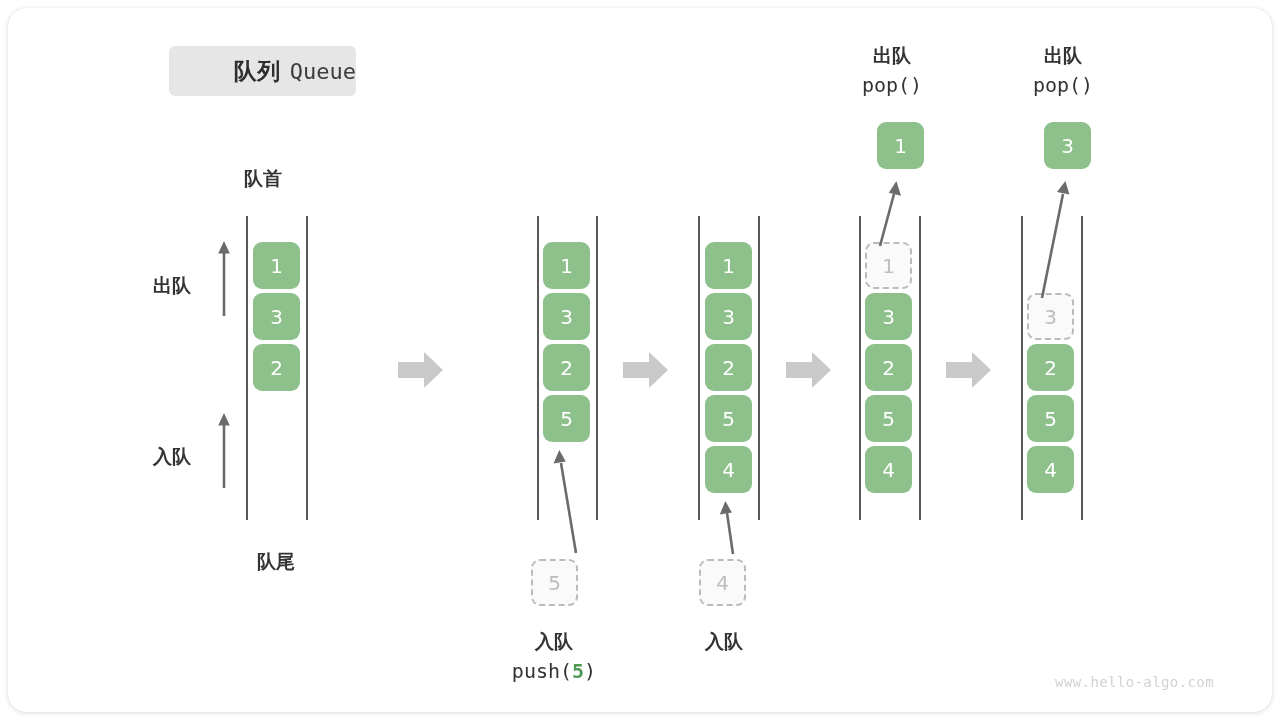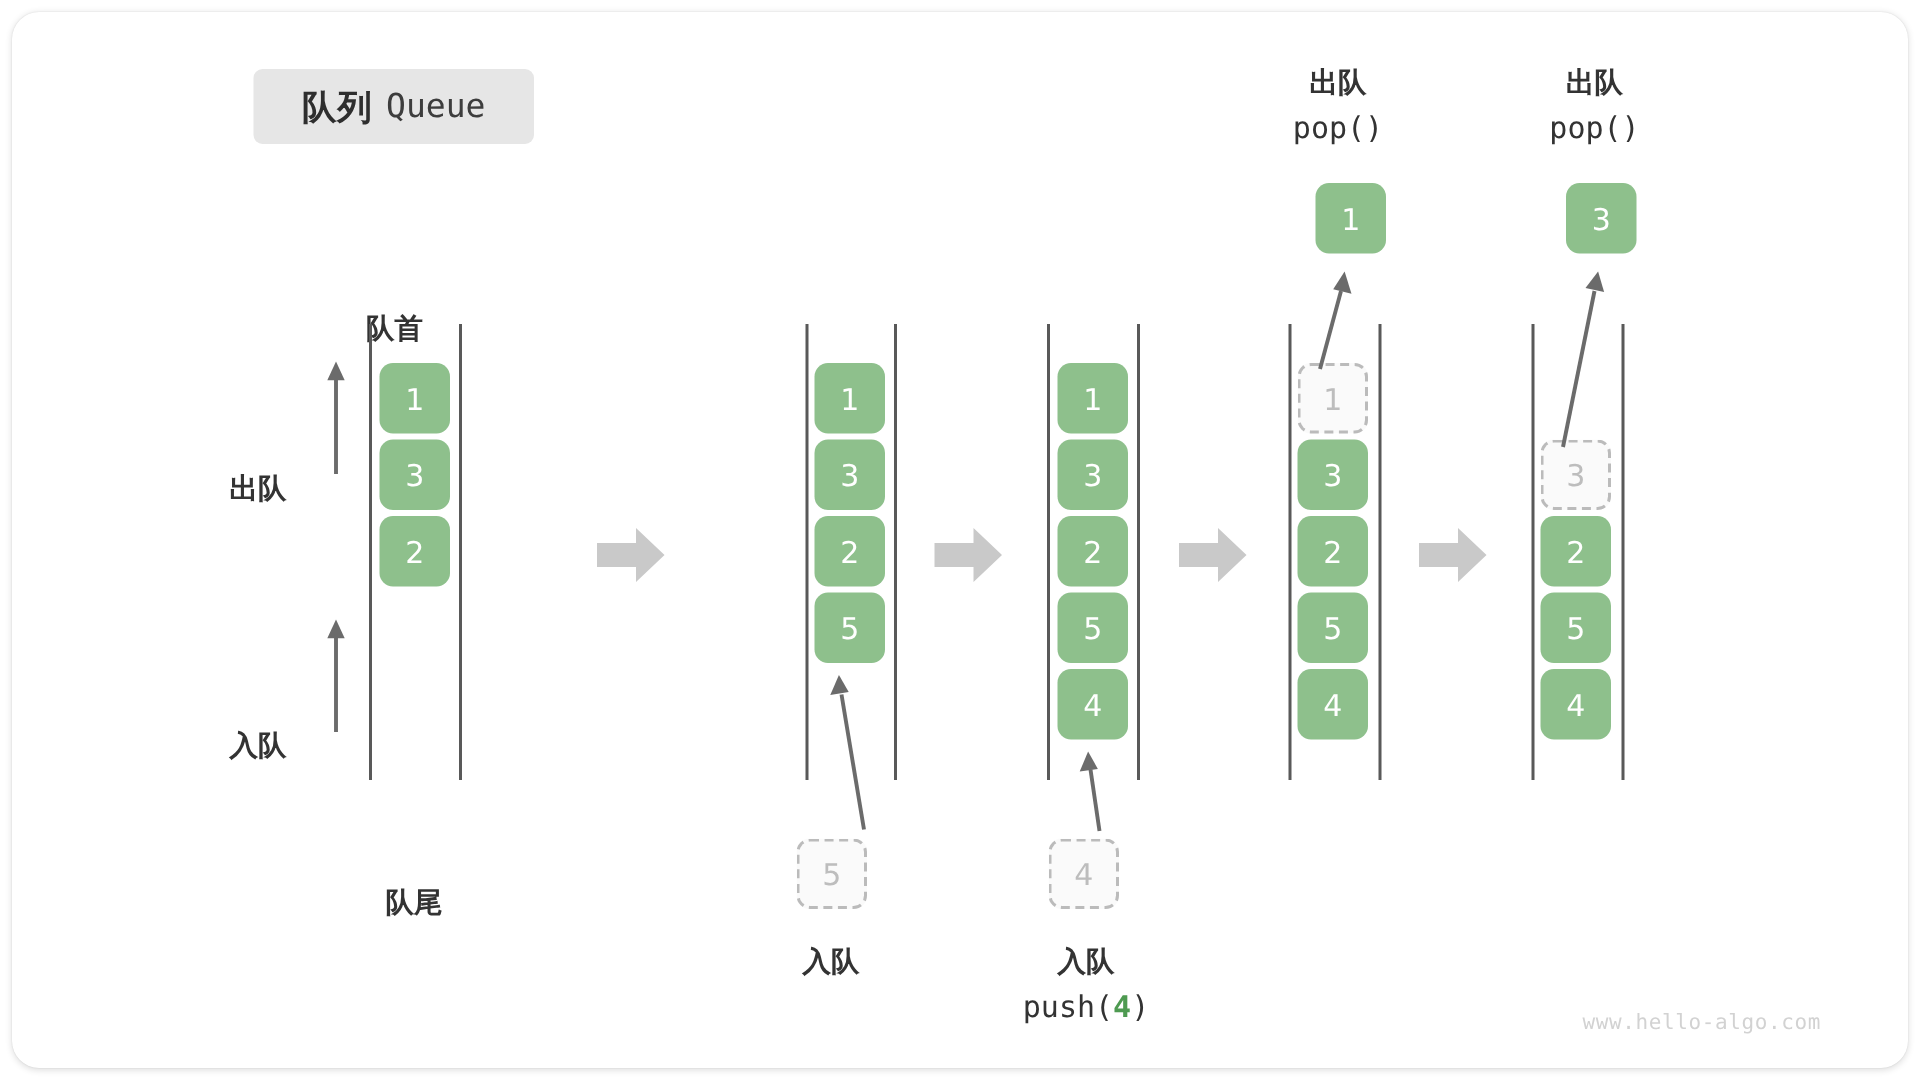--- a/index.html
+++ b/index.html
@@ -31,42 +31,41 @@
   
   #title-badge {
     left: 161px;
     top: 38px;
     width: 187px;
     height: 50px;
     background: #e6e6e6;
     border-radius: 6px;
     display: flex;
     align-items: center;
-    justify-content: center;
+    justify-content: flex-end;
     gap: 9px;
   }
   #title-badge .cn {
     font-size: 23px;
     font-weight: bold;
     color: #2e2e2e;
     letter-spacing: 0.5px;
   }
   #title-badge .en {
     font-family: "DejaVu Sans Mono", "Liberation Mono", monospace;
     font-size: 22px;
     color: #3d3d3d;
   }
 
   
   .cn-label {
     font-size: 19px;
     font-weight: bold;
     color: #333333;
     white-space: nowrap;
-    margin-top: 40px;
   }
 
   .op-label {
     text-align: center;
     line-height: 1.52;
   }
   .op-label .cn {
     font-size: 19px;
     font-weight: bold;
     color: #333333;
@@ -177,20 +176,21 @@
 
   <div class="abs" style="left:540px; top:437px;">
     <svg width="36" height="110" viewBox="0 0 36 110">
       <line x1="28" y1="108" x2="13" y2="18" stroke="#6b6b6b" stroke-width="2.6"></line>
       <polygon points="11.3,5 5.5,18.4 17.8,16.4" fill="#6b6b6b"></polygon>
     </svg>
   </div>
   <div class="abs cell ghost" style="left:523px; top:551px;">5</div>
   <div class="abs op-label" style="left:466px; top:619px; width:160px;">
     <span class="cn">入队</span>
+    <span class="mono"><span>push(</span><span class="num">5</span><span>)</span></span>
   </div>
 
   <div class="abs step-arrow" style="left:615px; top:342px;">
     <svg width="46" height="40" viewBox="0 0 46 40">
       <polygon points="0,12 26,12 26,2 45,20 26,38 26,28 0,28" fill="#c9c9c9"></polygon>
     </svg>
   </div>
 
   <div class="abs rail" style="left:690px; top:208px; height:304px;"></div>
   <div class="abs rail" style="left:750px; top:208px; height:304px;"></div>
@@ -204,21 +204,20 @@
 
   <div class="abs" style="left:706px; top:489px;">
     <svg width="32" height="58" viewBox="0 0 32 58">
       <line x1="19" y1="57" x2="13" y2="16" stroke="#6b6b6b" stroke-width="2.6"></line>
       <polygon points="11.4,4 5.8,17.4 17.9,15.6" fill="#6b6b6b"></polygon>
     </svg>
   </div>
   <div class="abs cell ghost" style="left:691px; top:551px;">4</div>
   <div class="abs op-label" style="left:636px; top:619px; width:160px;">
     <span class="cn">入队</span>
-    <span class="mono"><span>push(</span><span class="num">4</span><span>)</span></span>
   </div>
 
   <div class="abs step-arrow" style="left:778px; top:342px;">
     <svg width="46" height="40" viewBox="0 0 46 40">
       <polygon points="0,12 26,12 26,2 45,20 26,38 26,28 0,28" fill="#c9c9c9"></polygon>
     </svg>
   </div>
 
   <div class="abs rail" style="left:851px; top:208px; height:304px;"></div>
   <div class="abs rail" style="left:911px; top:208px; height:304px;"></div>

